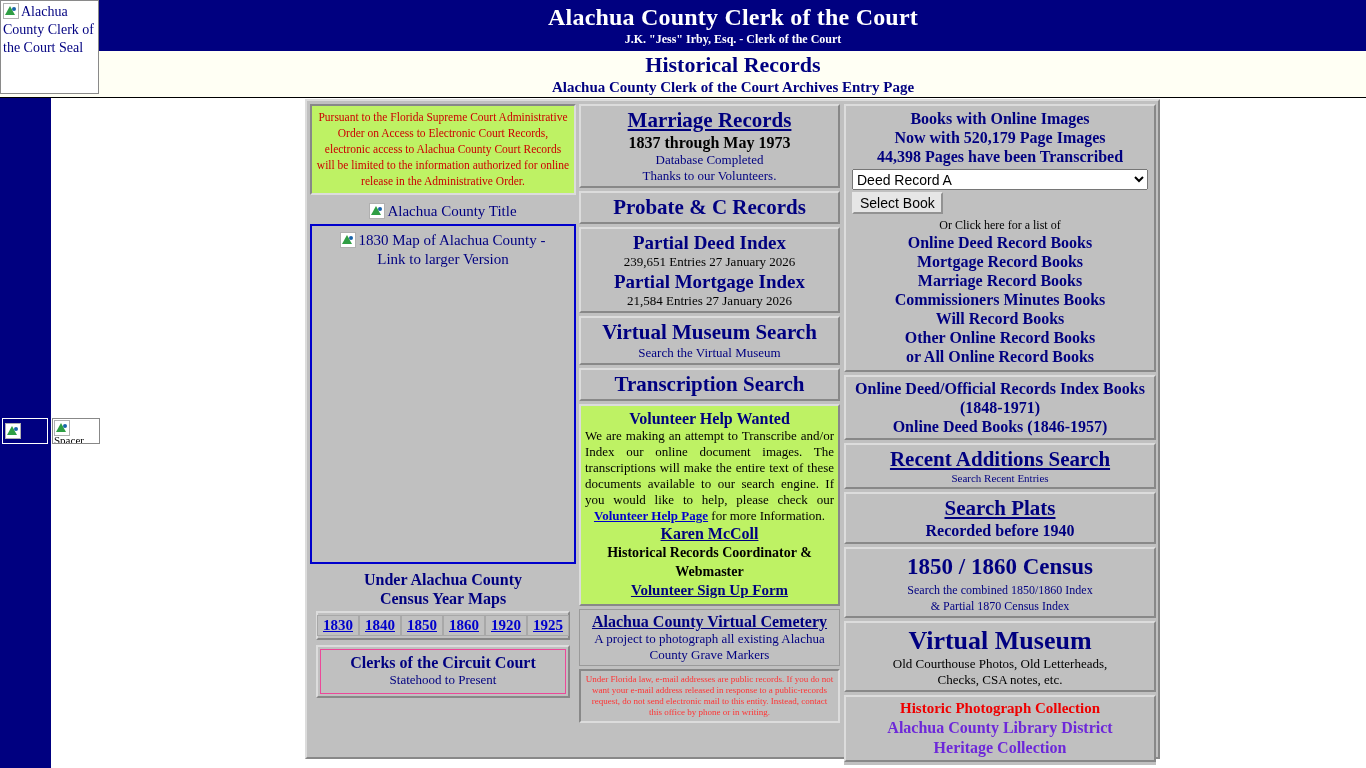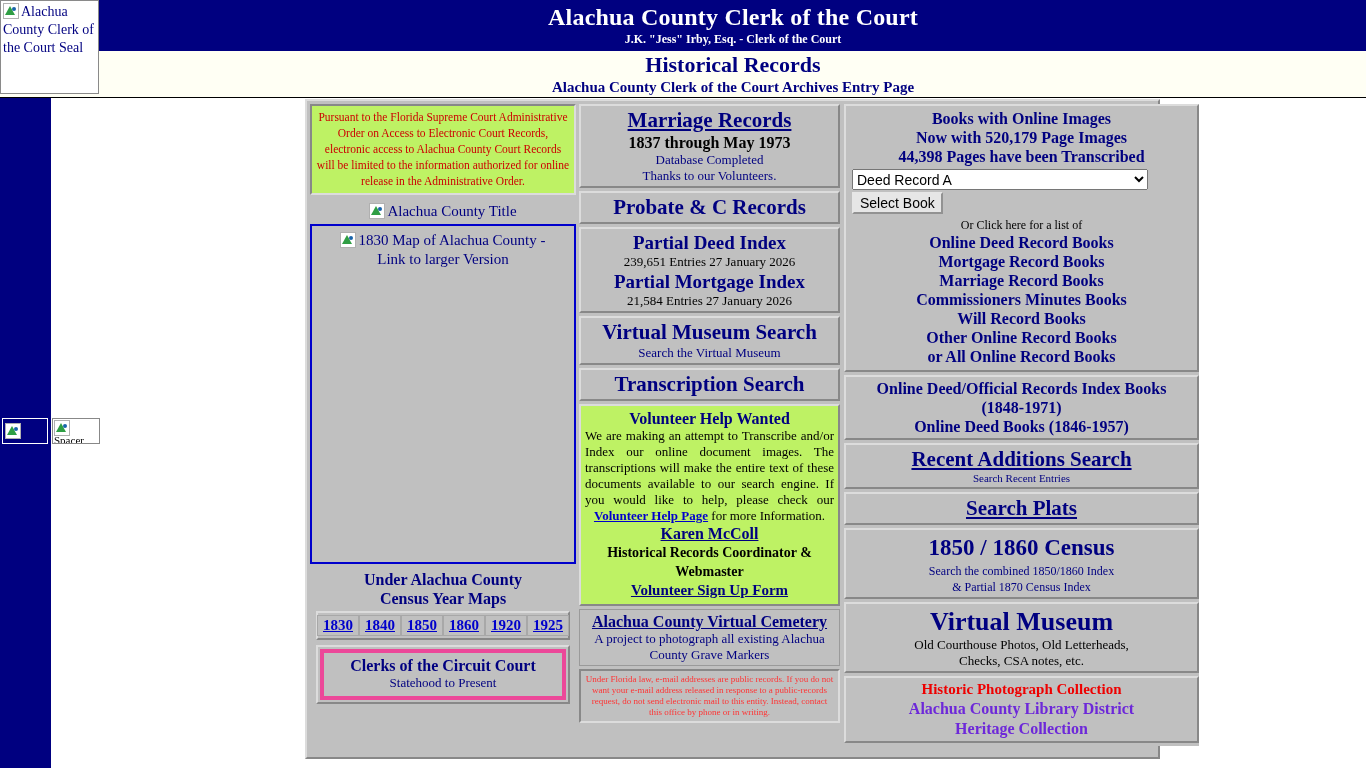--- a/index.html
+++ b/index.html
@@ -168,21 +168,21 @@
     border: 2px outset #dcdcdc;
     box-sizing: border-box;
   }
   .col {
     position: absolute;
     top: 3px;
     background: #c0c0c0;
   }
   #col-left  { left: 3px;   width: 266px; }
   #col-mid   { left: 272px; width: 261px; }
-  #col-right { left: 537px; width: 355px; }
+  #col-right { left: 537px; width: 312px; }
 
   
   .panel {
     background: #c0c0c0;
     border: 2px outset #dcdcdc;
     box-sizing: border-box;
     margin-bottom: 3px;
     text-align: center;
     padding: 2px 0;
   }
@@ -303,21 +303,21 @@
   }
 
   #clerks {
     border: 2px outset #dcdcdc;
     background: #c0c0c0;
     box-sizing: border-box;
     margin: 0 6px;
     padding: 2px;
   }
   #clerks .in {
-    border: 4px solid #ec4899;
+    border: 1px solid #ec4899;
     padding: 3px 0 5px 0;
     text-align: center;
   }
 
   
   .helpblock {
     border: 2px outset #dcdcdc;
     background: #bef264;
     box-sizing: border-box;
     padding: 3px 4px 4px 4px;
@@ -536,20 +536,21 @@
         <div class="med">Online Deed Books (1846-1957)</div>
       </div>
 
       <div class="panel">
         <div class="bigtitle lnk">Recent Additions Search</div>
         <div class="xs">Search Recent Entries</div>
       </div>
 
       <div class="panel">
         <div class="bigtitle lnk">Search Plats</div>
+        <div class="med">Recorded before 1940</div>
       </div>
 
       <div class="panel">
         <div class="hugetitle" style="font-size:23px;">1850 / 1860 Census</div>
         <div class="sm" style="font-size:12px;">Search the combined 1850/1860 Index</div>
         <div class="sm" style="font-size:12px;">&amp; Partial 1870 Census Index</div>
       </div>
 
       <div class="panel">
         <div class="hugetitle">Virtual Museum</div>

